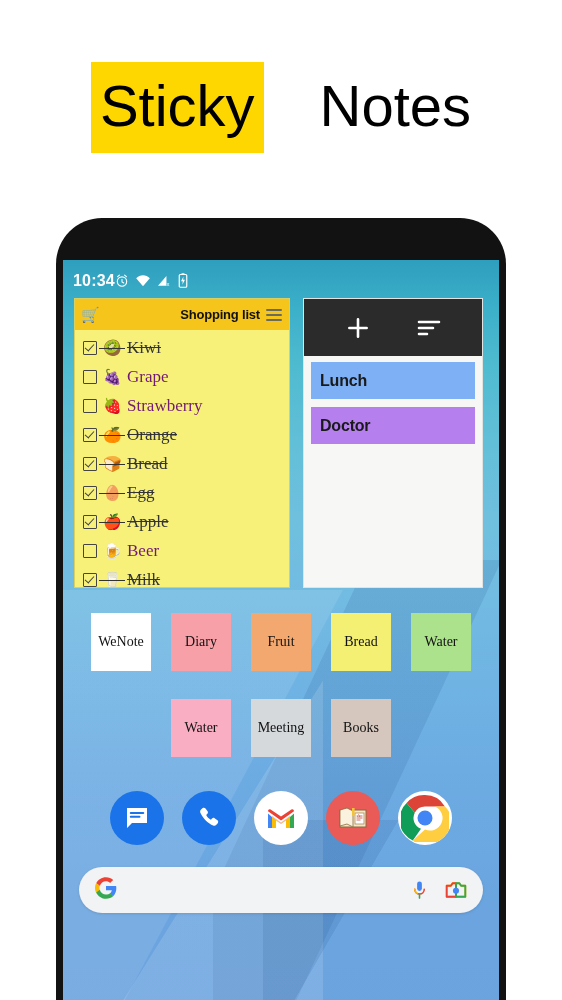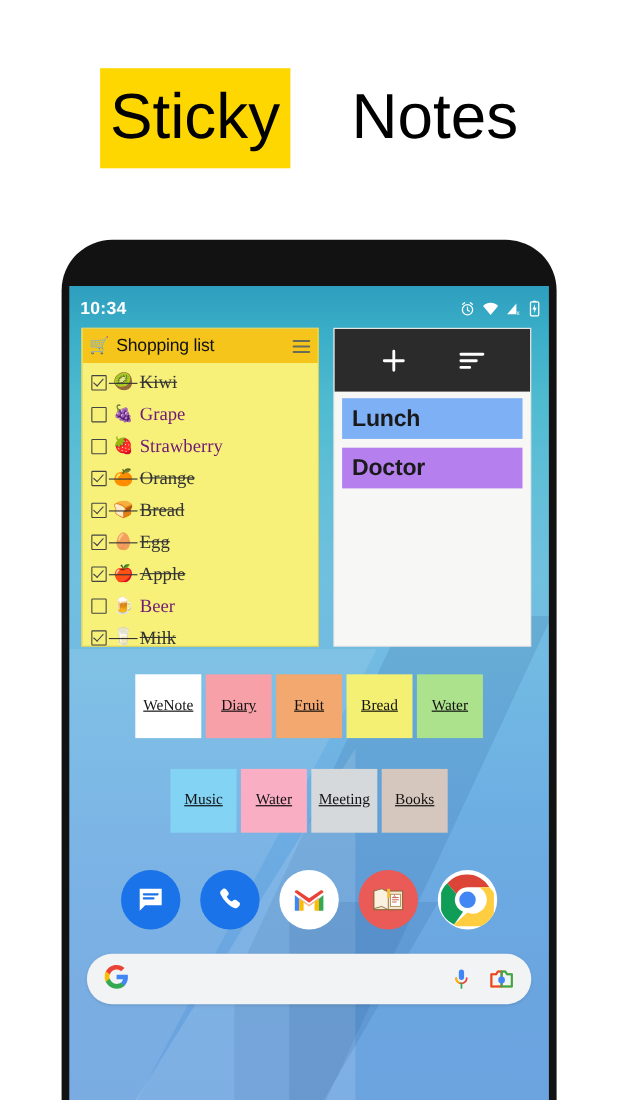--- a/index.html
+++ b/index.html
@@ -61,21 +61,21 @@
   }
   .facet-4 {
     left:200px; top:560px; width:240px; height:200px;
     background:linear-gradient(120deg, rgba(30,80,140,0.14) 0%, rgba(30,80,140,0.14) 38%, rgba(0,0,0,0) 38.2%);
   }
 
   
   .statusbar {
     position:relative; z-index:4;
     height:30px; display:flex; align-items:center;
-    justify-content:space-between; padding:11px 8px 0 10px;
+    padding:11px 8px 0 10px;
   }
   .status-time {
     color:#fff; font-size:16px; font-weight:bold;
     letter-spacing:0.2px;
   }
   .status-icons { display:flex; align-items:center; gap:6px; }
   .status-icons svg { display:block; }
 
   
   .widgets {
@@ -92,22 +92,22 @@
     display:flex; flex-direction:column;
     overflow:hidden;
   }
   .shop-head {
     background:#F5C51C; height:31px;
     display:flex; align-items:center; gap:6px;
     padding:0 7px 0 6px; flex:0 0 auto;
   }
   .shop-cart { font-size:15px; line-height:1; }
   .shop-title {
-    font-size:16px; font-weight:normal; color:#111;
-    flex:1 1 auto; letter-spacing:-0.2px;
+    font-size:13px; font-weight:bold; color:#111;
+    flex:1 1 auto; letter-spacing:-0.2px;text-align:right;
   }
   .shop-menu { display:flex; flex-direction:column; gap:3px; width:16px; }
   .shop-menu i { display:block; height:2px; background:#6b6b5a; border-radius:1px; }
   .shop-list { flex:1 1 auto; padding:3px 0 0 0; overflow:hidden; }
   .shop-item {
     display:flex; align-items:center; gap:6px;
     height:29px; padding:0 6px 0 8px;
   }
   .cbox {
     width:14px; height:14px; flex:0 0 14px;
@@ -139,30 +139,29 @@
   .notes-head {
     background:#2B2B2B; height:57px;
     display:flex; align-items:center; justify-content:center;
     gap:46px; flex:0 0 auto;
   }
   .notes-head svg { display:block; }
   .notes-body { flex:1 1 auto; padding:6px 7px 0 7px; }
   .note-chip {
     height:37px; display:flex; align-items:center;
     padding:0 9px; margin-bottom:8px;
-    font-size:21px; font-weight:bold; color:#1a1a1a;
+    font-size:16px; font-weight:bold; color:#1a1a1a;
     letter-spacing:-0.2px;
   }
 
   
   .tile-row {
     position:relative; z-index:3;
-    display:flex; justify-content:center; gap:4px;
+    display:flex; justify-content:center; gap:20px;
     padding:0 22px;
-    text-decoration:underline;
   }
   .tile-row-1 { margin-top:25px; }
   .tile-row-2 { margin-top:28px; }
   .tile {
     width:60px; height:58px;
     display:flex; align-items:center; justify-content:center;
     text-align:center; font-family:"Liberation Serif", serif;
     font-size:14px; color:#111; line-height:1.15;
     padding:2px;
   }
@@ -341,23 +340,20 @@
         </div>
       <div class="tile" style="background:#F4F073">
           <span>Bread</span>
         </div>
       <div class="tile" style="background:#ACE28C">
           <span>Water</span>
         </div>
     </div>
 
     <div class="tile-row tile-row-2">
-      <div class="tile" style="background:#83D3F5">
-          <span>Music</span>
-        </div>
       <div class="tile" style="background:#F9AEC3">
           <span>Water</span>
         </div>
       <div class="tile" style="background:#D6D9DC">
           <span>Meeting</span>
         </div>
       <div class="tile" style="background:#D5C7BD">
           <span>Books</span>
         </div>
     </div>

